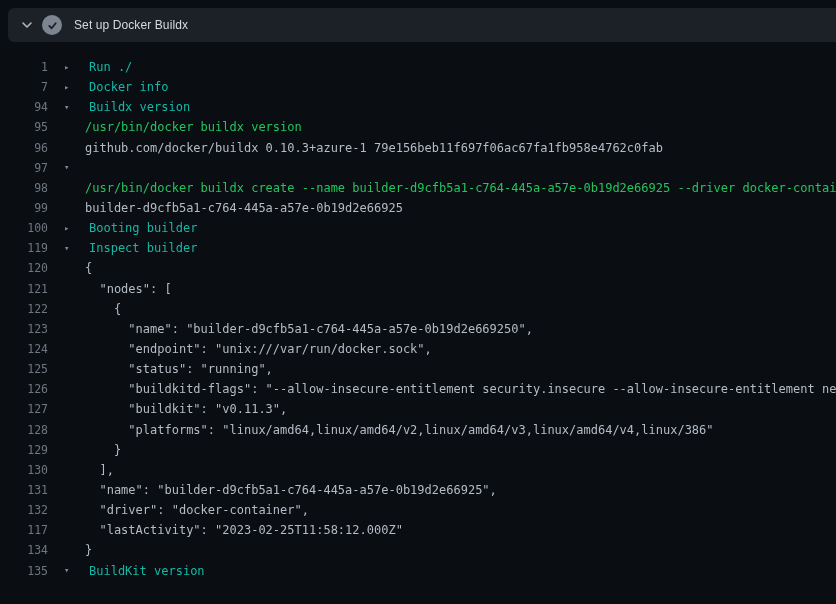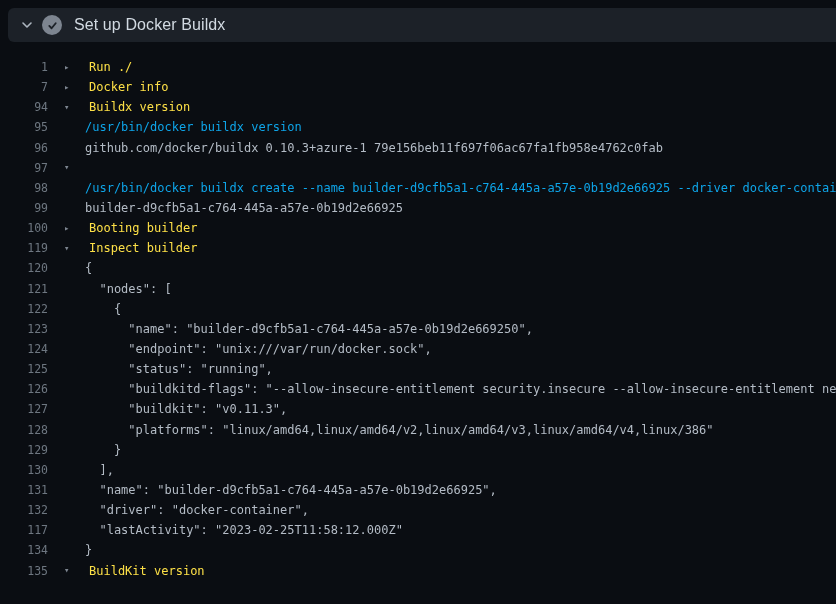--- a/index.html
+++ b/index.html
@@ -24,21 +24,21 @@
   }
   .chevron-wrap svg{display:block;}
   .check-circle{
     width:20px;height:20px;border-radius:50%;
     background:#7d8590;
     display:flex;align-items:center;justify-content:center;
     flex:none;margin-right:12px;
   }
   .check-circle svg{display:block;}
   .step-title{
-    color:#d2dae2;font-size:16px;font-weight:500;letter-spacing:.1px;
+    color:#d2dae2;font-size:12px;font-weight:500;letter-spacing:.1px;
   }
   
   .log{
     position:absolute;top:57px;left:0;right:0;
   }
   .row{
     height:20.15px;
     display:flex;align-items:center;
     font-family:"DejaVu Sans Mono","Liberation Mono",monospace;
     font-size:12px;
@@ -53,23 +53,23 @@
     cursor:pointer;
   }
   .marker{
     flex:none;
     margin-left:16px;
     width:13px;
     color:#7d8590;
     font-size:9px;
     line-height:1;
   }
-  .gtext{color:#fde047;padding-left:12px;}
+  .gtext{color:#14b8a6;padding-left:12px;}
   .ptext{margin-left:37px;color:#b4bcc6;}
-  .ctext{margin-left:37px;color:#0ea5e9;}
+  .ctext{margin-left:37px;color:#22c55e;}
 </style>
 </head>
 <body>
 
 <div class="step-header">
   <span class="chevron-wrap">
     <svg width="12" height="12" viewBox="0 0 12 12">
       <path d="M2 4 L6 8 L10 4" fill="none" stroke="#adb6c0" stroke-width="1.6" stroke-linecap="round" stroke-linejoin="round"></path>
     </svg>
   </span>

